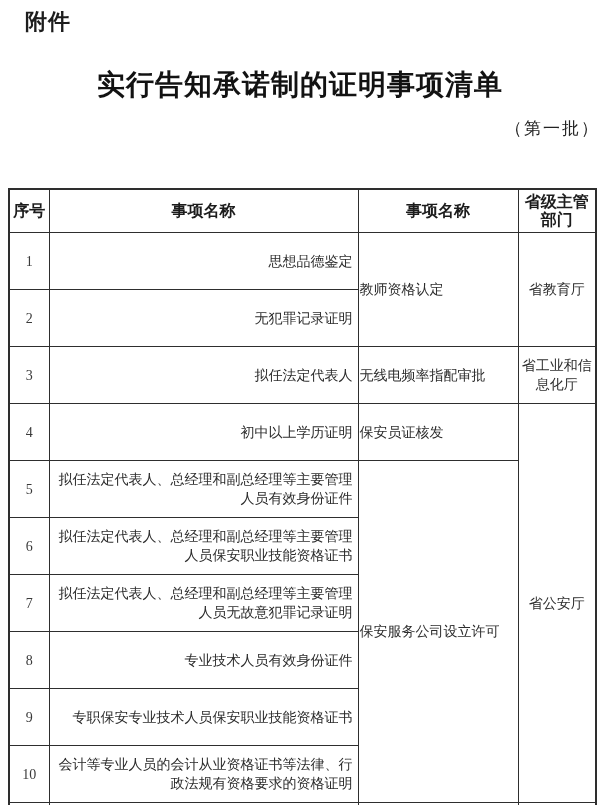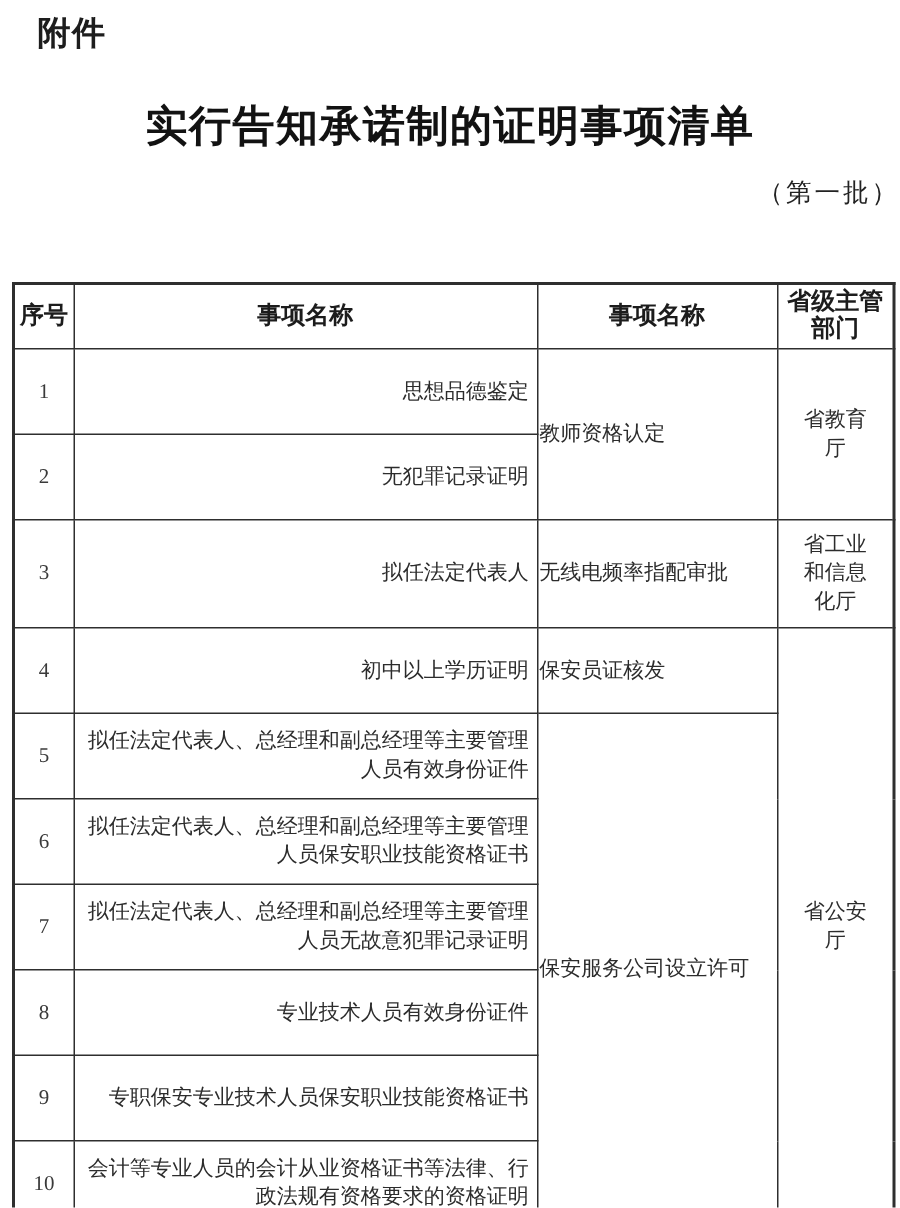--- a/index.html
+++ b/index.html
@@ -74,21 +74,21 @@
   td.c-cert {
     text-align: right;
     padding: 7px 5px 7px 7px;
   }
   td.c-item {
     text-align: left;
     padding: 7px 1px;
   }
   td.c-dept {
     text-align: center;
-    padding: 7px 13px;
+    padding: 7px 3px;
   }
 </style>
 </head>
 <body>
 
 <div class="attachment-label">附件</div>
 
 <h1 class="doc-title">实行告知承诺制的证明事项清单</h1>
 
 <div class="doc-subtitle">（第一批）</div>

